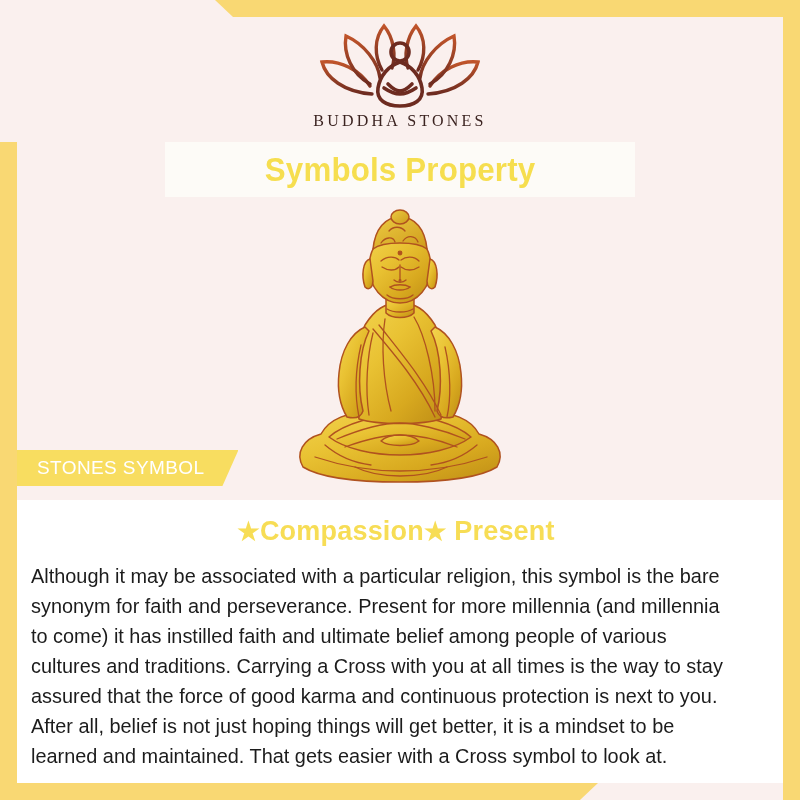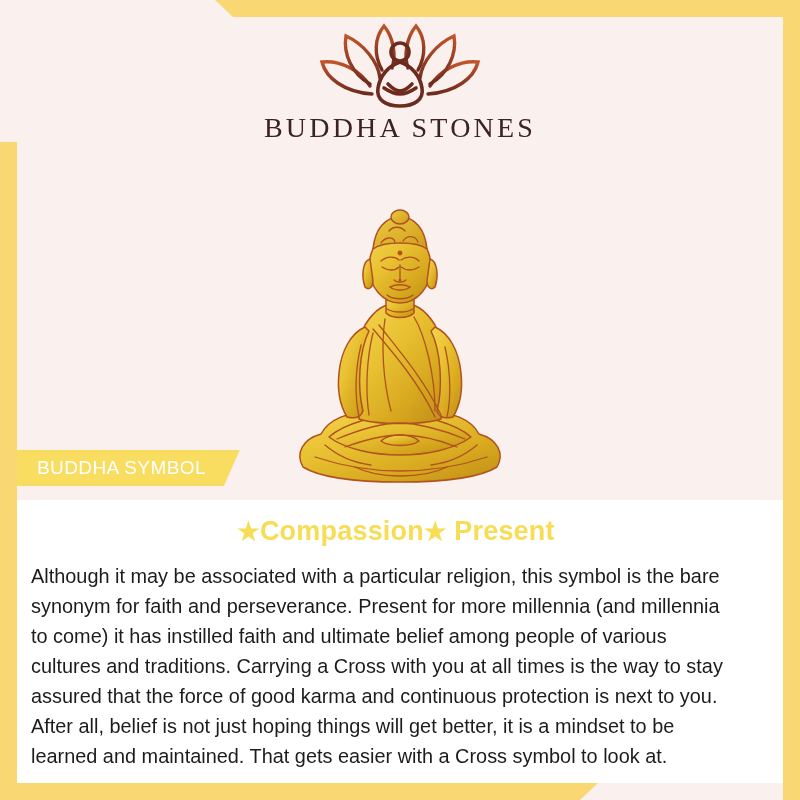--- a/index.html
+++ b/index.html
@@ -74,21 +74,21 @@
   }
   .logo-mark {
     display: block;
     margin: 0 auto;
     width: 180px;
     height: 92px;
   }
   .brand-name {
     margin-top: 2px;
     font-family: "Liberation Serif", serif;
-    font-size: 28px;
+    font-size: 16px;
     letter-spacing: 3.2px;
     color: #3b2320;
     font-weight: 400;
   }
 
   
   .title-banner {
     position: absolute;
     top: 142px;
     left: 165px;
@@ -222,20 +222,23 @@
         <path d="M90 44 C 78 48, 70 58, 68 70 C 66 82, 76 88, 90 88 C 104 88, 114 82, 112 70 C 110 58, 102 48, 90 44 Z"></path>
 
         <path d="M74 70 C 80 74, 86 76, 90 76 C 94 76, 100 74, 106 70"></path>
         <path d="M78 66 C 83 71, 87 73, 90 73"></path>
         <path d="M102 66 C 97 71, 93 73, 90 73"></path>
       </g>
     </svg>
     <div class="brand-name">BUDDHA STONES</div>
   </div>
 
+  <div class="title-banner">
+    <div class="title-text">Symbols Property</div>
+  </div>
 
   <div class="buddha-wrap">
     <svg class="buddha-svg" viewBox="0 0 230 285" aria-hidden="true">
       <defs>
         <linearGradient id="goldGrad" x1="0.1" y1="0" x2="0.95" y2="1">
           <stop offset="0%" stop-color="#f2d24c"></stop>
           <stop offset="35%" stop-color="#e9c233"></stop>
           <stop offset="70%" stop-color="#d8a91f"></stop>
           <stop offset="100%" stop-color="#c08f16"></stop>
         </linearGradient>
@@ -317,21 +320,21 @@
 
         <path d="M30 252 C 60 262, 90 266, 115 266 C 140 266, 172 262, 202 252"></path>
         <path d="M40 240 C 54 252, 70 258, 86 260"></path>
         <path d="M192 240 C 178 252, 162 258, 146 260"></path>
         <path d="M70 262 C 82 268, 96 271, 115 271 C 134 271, 150 268, 162 262"></path>
       </g>
     </svg>
   </div>
 
   <div class="symbol-tag">
-    <span class="symbol-tag-label">BUDDHA SYMBOL</span>
+    <span class="symbol-tag-label">STONES SYMBOL</span>
   </div>
 
   <div class="content-card">
     <div class="headline">
       <span class="star">★</span><span>Compassion</span><span class="star">★</span> <span>Present</span>
     </div>
     <div class="body-copy">Although it may be associated with a particular religion, this symbol is the bare synonym for faith and perseverance. Present for more millennia (and millennia to come) it has instilled faith and ultimate belief among people of various cultures and traditions. Carrying a Cross with you at all times is the way to stay assured that the force of good karma and continuous protection is next to you. After all, belief is not just hoping things will get better, it is a mindset to be learned and maintained. That gets easier with a Cross symbol to look at.</div>
   </div>
 
 </div>

